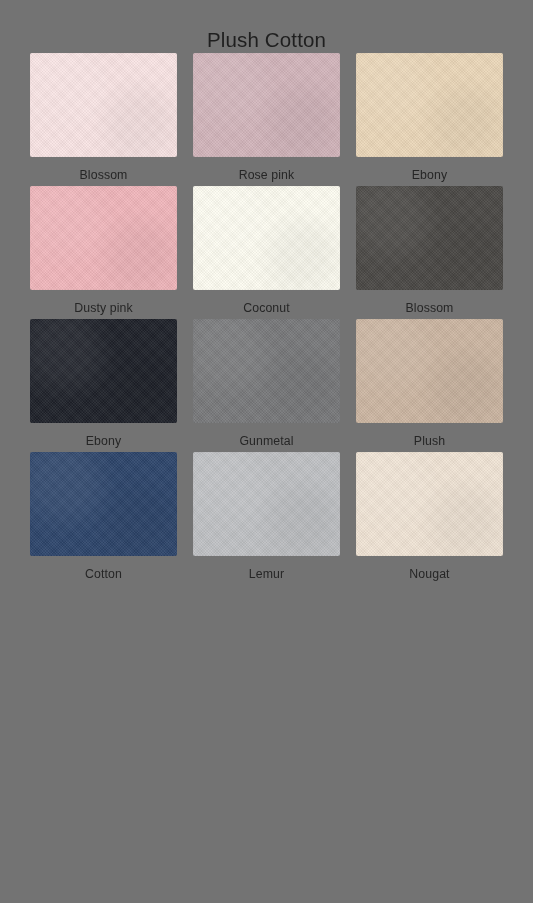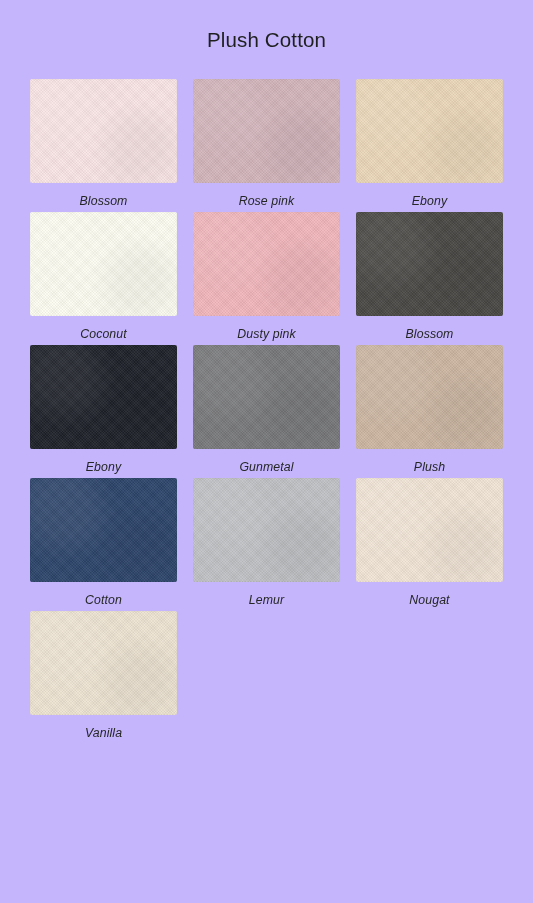--- a/index.html
+++ b/index.html
@@ -14,48 +14,46 @@
     font-family: "Liberation Sans", sans-serif;
     -webkit-font-smoothing: antialiased;
     overflow: hidden;
     position: relative;
   }
 
   .palette-page {
     width: 533px;
     height: 903px;
     box-sizing: border-box;
-    background: #c4b5fd;
+    background: #737373;
     display: flex;
     flex-direction: column;
     align-items: center;
   }
 
   .palette-title {
     font-size: 20.5px;
     font-weight: 400;
     color: #1f1f1f;
     letter-spacing: 0.15px;
     margin: 0;
     padding-top: 28px;
     padding-bottom: 0;
     text-align: center;
     line-height: 1.2;
   }
 
   .swatch-grid {
-    margin-top: 26px;
     width: 489px;
     display: grid;
     grid-template-columns: repeat(3, 163px);
     grid-auto-rows: 133px;
     justify-content: start;
     padding-left: 0;
     box-sizing: border-box;
-    font-style: italic;
   }
 
   .swatch-cell {
     display: flex;
     flex-direction: column;
     align-items: center;
     position: relative;
   }
 
   .swatch-cell.is-empty {
@@ -127,26 +125,26 @@
       </div>
       <div class="swatch-cell">
         <div class="swatch-chip" style="background-color: rgb(210, 181, 187);"></div>
         <div class="swatch-label">Rose pink</div>
       </div>
       <div class="swatch-cell">
         <div class="swatch-chip" style="background-color: rgb(235, 215, 185);"></div>
         <div class="swatch-label">Ebony</div>
       </div>
       <div class="swatch-cell">
+        <div class="swatch-chip" style="background-color: rgb(240, 182, 187);"></div>
+        <div class="swatch-label">Dusty pink</div>
+      </div>
+      <div class="swatch-cell">
         <div class="swatch-chip" style="background-color: rgb(253, 252, 241);"></div>
         <div class="swatch-label">Coconut</div>
-      </div>
-      <div class="swatch-cell">
-        <div class="swatch-chip" style="background-color: rgb(240, 182, 187);"></div>
-        <div class="swatch-label">Dusty pink</div>
       </div>
       <div class="swatch-cell">
         <div class="swatch-chip" style="background-color: rgb(74, 72, 69);"></div>
         <div class="swatch-label">Blossom</div>
       </div>
       <div class="swatch-cell">
         <div class="swatch-chip" style="background-color: rgb(30, 33, 41);"></div>
         <div class="swatch-label">Ebony</div>
       </div>
       <div class="swatch-cell">
@@ -162,20 +160,16 @@
         <div class="swatch-label">Cotton</div>
       </div>
       <div class="swatch-cell">
         <div class="swatch-chip" style="background-color: rgb(191, 193, 196);"></div>
         <div class="swatch-label">Lemur</div>
       </div>
       <div class="swatch-cell">
         <div class="swatch-chip" style="background-color: rgb(240, 228, 213);"></div>
         <div class="swatch-label">Nougat</div>
       </div>
-      <div class="swatch-cell">
-        <div class="swatch-chip" style="background-color: rgb(237, 227, 210);"></div>
-        <div class="swatch-label">Vanilla</div>
-      </div>
       <div class="swatch-cell is-empty"></div>
     </div>
 
 </div>
 
 </body></html>

